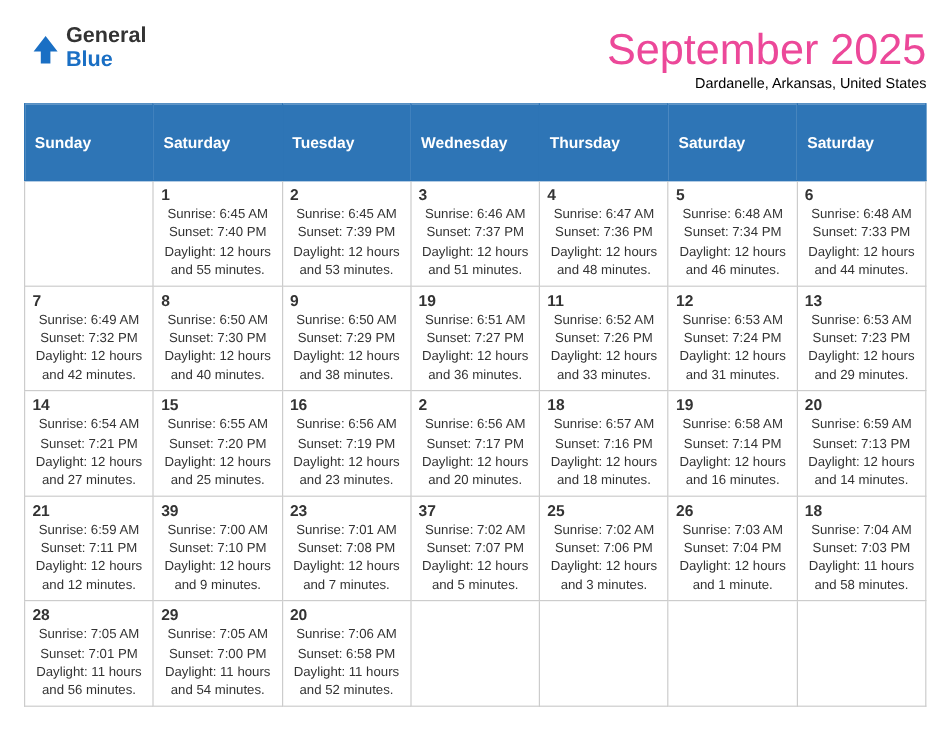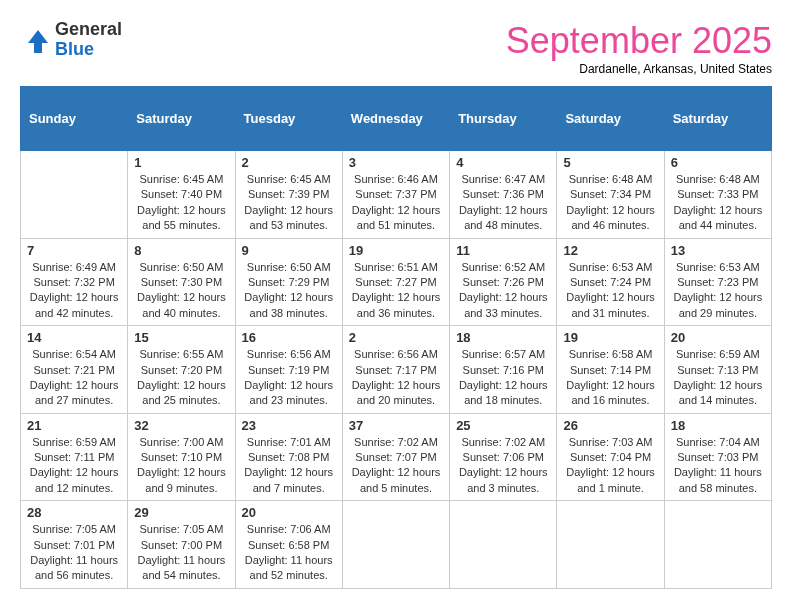--- a/index.html
+++ b/index.html
@@ -205,21 +205,21 @@
           <span class="day-number">20</span>
           <div class="day-info">Sunrise: 6:59 AM<br>Sunset: 7:13 PM<br>Daylight: 12 hours and 14 minutes.</div>
         </td>
       </tr>
       <tr>
         <td>
           <span class="day-number">21</span>
           <div class="day-info">Sunrise: 6:59 AM<br>Sunset: 7:11 PM<br>Daylight: 12 hours and 12 minutes.</div>
         </td>
         <td>
-          <span class="day-number">32</span>
+          <span class="day-number">39</span>
           <div class="day-info">Sunrise: 7:00 AM<br>Sunset: 7:10 PM<br>Daylight: 12 hours and 9 minutes.</div>
         </td>
         <td>
           <span class="day-number">23</span>
           <div class="day-info">Sunrise: 7:01 AM<br>Sunset: 7:08 PM<br>Daylight: 12 hours and 7 minutes.</div>
         </td>
         <td>
           <span class="day-number">37</span>
           <div class="day-info">Sunrise: 7:02 AM<br>Sunset: 7:07 PM<br>Daylight: 12 hours and 5 minutes.</div>
         </td>

